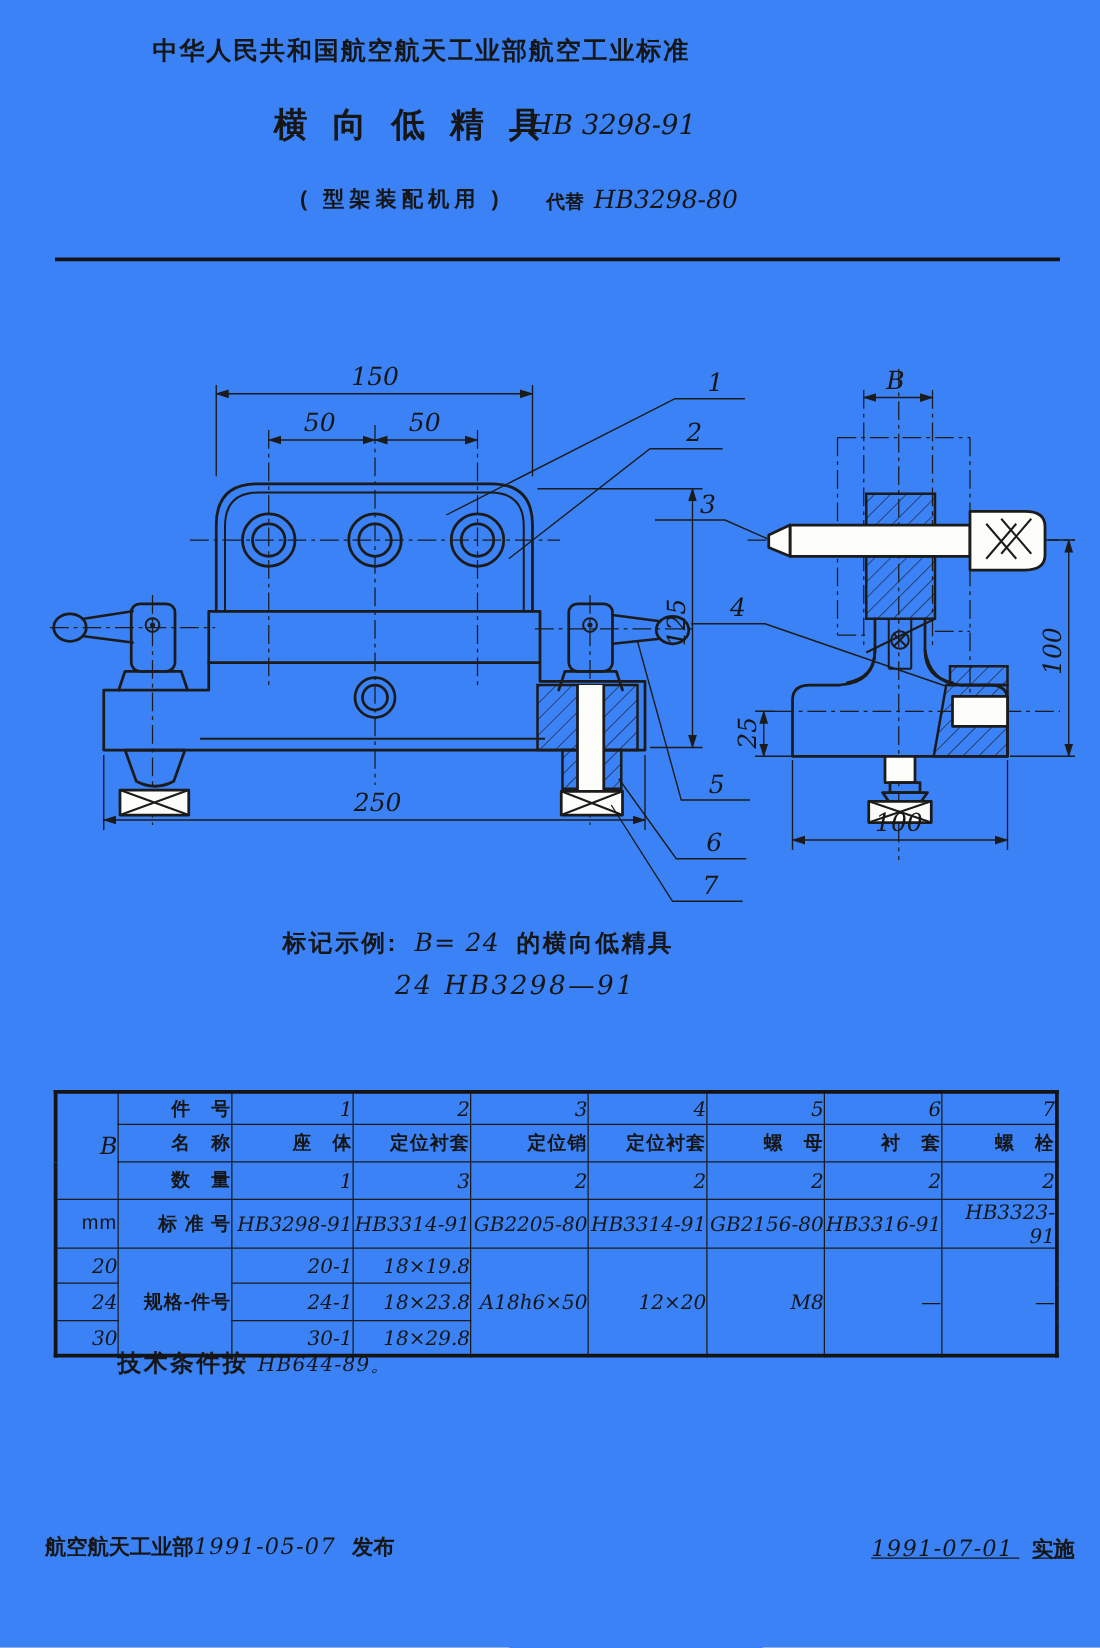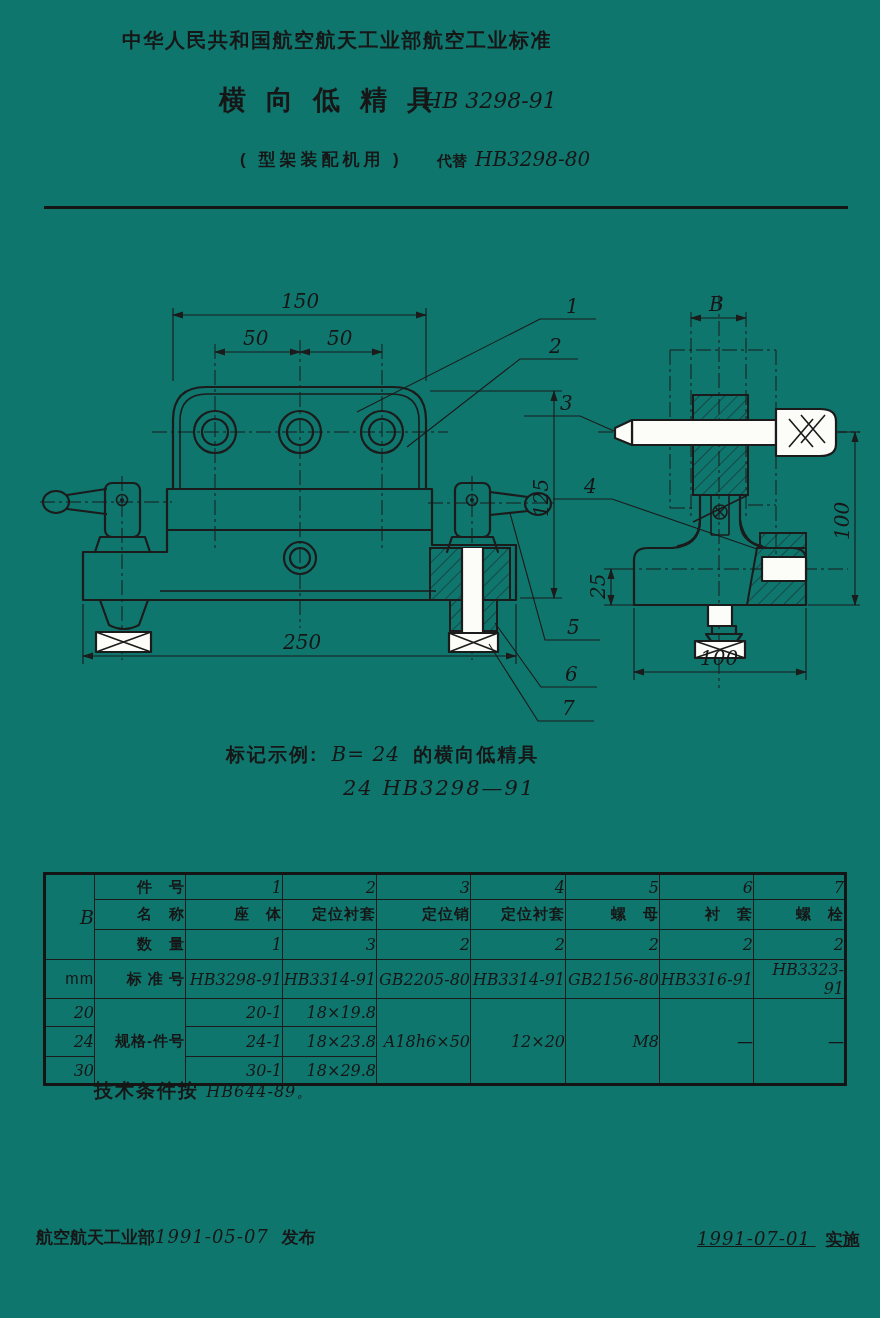--- a/index.html
+++ b/index.html
@@ -1,30 +1,30 @@
 <!DOCTYPE html>
 <html><head>
 <meta charset="utf-8">
 <style>
   html,body{margin:0;padding:0;background:#d8d8d4;}
-  .page{position:relative;width:880px;height:1318px;background:#0f766e;color:#161616;overflow:hidden;
+  .page{position:relative;width:880px;height:1318px;background:#3b82f6;color:#161616;overflow:hidden;
         font-family:"Liberation Sans","DejaVu Sans",sans-serif;}
   .abs{position:absolute;white-space:nowrap;}
   .cn{font-family:"Liberation Sans","DejaVu Sans",sans-serif;font-weight:700;}
   .hw{font-family:"DejaVu Serif","Liberation Serif",serif;font-style:italic;font-weight:400;}
   .org-line{left:122px;top:27px;font-size:20px;letter-spacing:1.5px;}
   .title-cn{left:219px;top:82px;font-size:27px;letter-spacing:20px;}
   .title-no{left:423px;top:88px;font-size:22px;}
   .subtitle{left:240px;top:148px;font-size:17px;letter-spacing:4px;}
   .replaces{left:437px;top:147px;font-size:15px;}
   .replaces .hw{font-size:20px;margin-left:8px;}
   .rule{left:44px;top:206px;width:804px;height:3px;background:#141414;}
   .mark1{left:226px;top:742px;font-size:19px;letter-spacing:2px;}
   .mark1 .hw{font-size:20px;letter-spacing:1px;margin:0 6px;}
-  .mark2{left:316px;top:776px;font-size:21px;letter-spacing:2px;margin-left:27px;}
+  .mark2{left:316px;top:776px;font-size:21px;letter-spacing:2px;}
   .technote{left:94px;top:1078px;font-size:19px;letter-spacing:2px;}
   .technote .hw{font-size:16px;letter-spacing:1px;}
   .foot-l{left:36px;top:1226px;font-size:17px;}
   .foot-l .hw,.foot-r .hw{font-size:18px;letter-spacing:1px;}
   .foot-r{left:697px;top:1228px;font-size:17px;text-decoration:underline;}
   .spec-table{position:absolute;left:43px;top:872px;border-collapse:collapse;table-layout:fixed;}
   .spec-table td{border:1.4px solid #1b1b1b;text-align:right;vertical-align:middle;padding:0 0;overflow:hidden;}
   .spec-table{border:3px solid #141414;}
   .spec-table td.cn{font-size:15px;letter-spacing:1px;}
   .spec-table td.hw{font-size:16px;}

